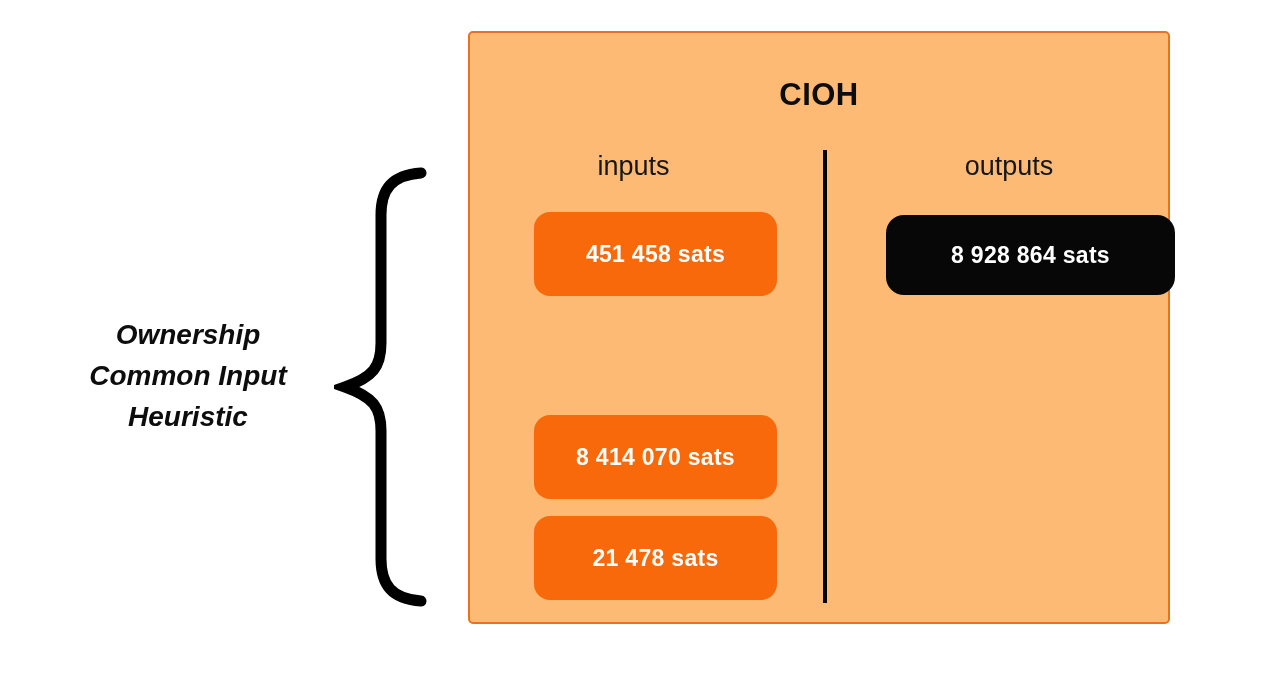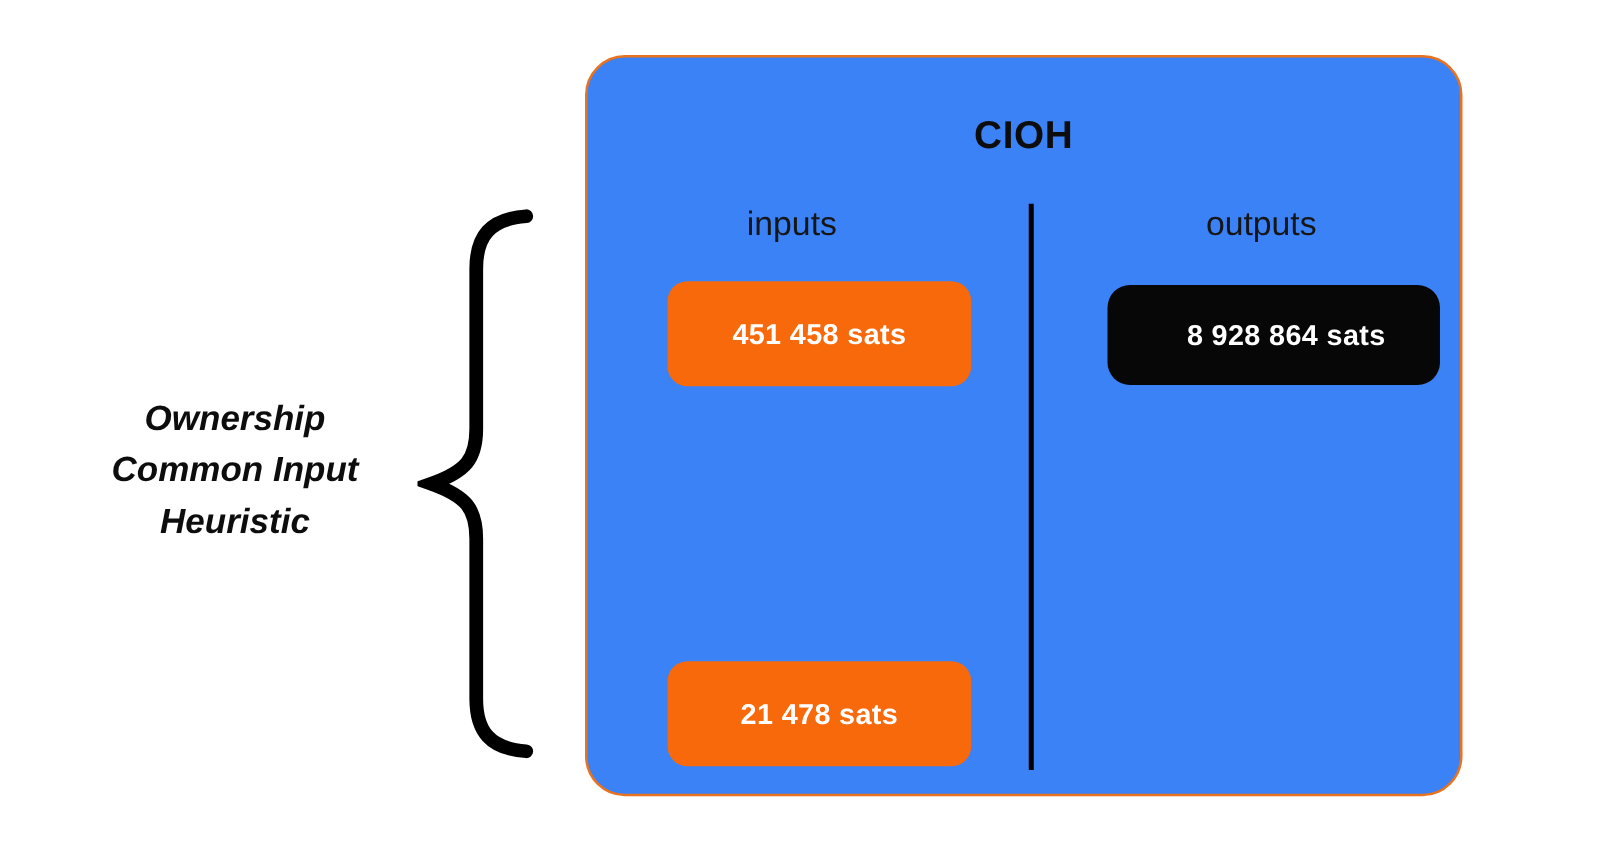--- a/index.html
+++ b/index.html
@@ -34,27 +34,27 @@
     left: 334px;
     top: 166px;
     width: 94px;
     height: 442px;
   }
 
   
   .cioh-box {
     position: absolute;
     left: 468px;
-    top: 44px;
+    top: 31px;
     width: 702px;
     height: 593px;
     box-sizing: border-box;
     border: 2.5px solid #e8721f;
-    border-radius: 32px;
-    background: #3b82f6;
+    border-radius: 5px;
+    background: #fdba74;
   }
   .box-title {
     position: absolute;
     left: 0;
     right: 0;
     top: 44px;
     text-align: center;
     font-size: 31px;
     font-weight: bold;
     letter-spacing: 0.5px;
@@ -97,25 +97,24 @@
     background: #f8690c;
     margin-left: 22px;
   }
   .pill.input.n0 { top: 179px; }
   .pill.input.n1 { top: 280px; }
   .pill.input.n2 { top: 382px; }
   .pill.input.n3 { top: 483px; }
   .pill.output {
     left: 416px;
     top: 182px;
-    width: 246px;
+    width: 289px;
     height: 80px;
     border-radius: 18px;
     background: #070707;
-    padding-left: 20px;
   }
 </style>
 </head>
 <body>
 
 <div class="stage">
 
   <div class="side-label">
     <div>Ownership</div>
     <div>Common Input</div>
@@ -133,20 +132,21 @@
   </svg>
 
   <div class="cioh-box">
 
     <div class="box-title">CIOH</div>
 
     <div class="divider"></div>
 
     <div class="col-header inputs">inputs</div>
     <div class="pill input n0">451 458 sats</div>
+    <div class="pill input n2">8 414 070 sats</div>
     <div class="pill input n3">21 478 sats</div>
 
     <div class="col-header outputs">outputs</div>
     <div class="pill output">8 928 864 sats</div>
 
   </div>
 
 </div>
 
 </body></html>

